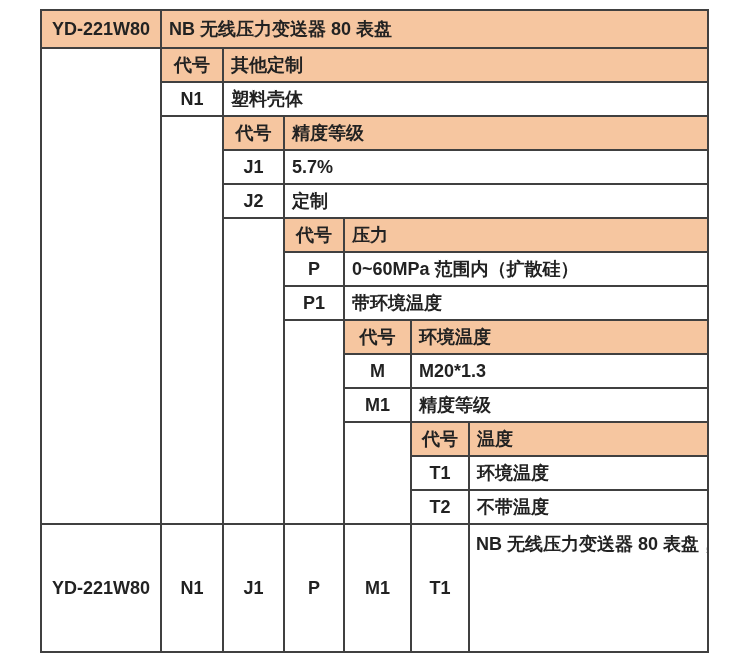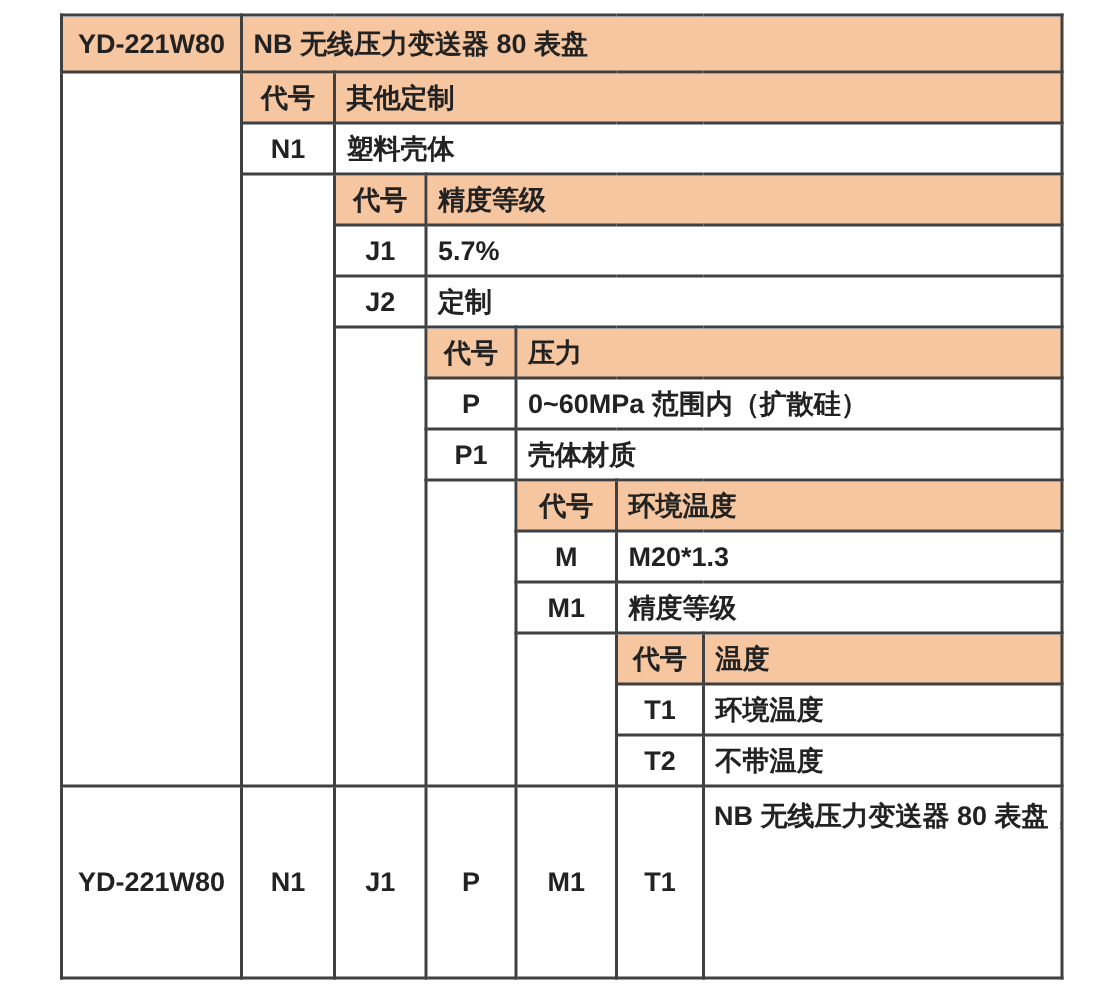--- a/index.html
+++ b/index.html
@@ -98,21 +98,21 @@
       <td class="spacer" rowspan="9"></td>
       <td class="hdr c">代号</td>
       <td class="hdr l" colspan="3">压力</td>
     </tr>
     <tr class="r-std">
       <td class="c">P</td>
       <td class="l" colspan="3">0~60MPa 范围内（扩散硅）</td>
     </tr>
     <tr class="r-std">
       <td class="c">P1</td>
-      <td class="l" colspan="3">壳体材质</td>
+      <td class="l" colspan="3">带环境温度</td>
     </tr>
 
     <tr class="r-std">
       <td class="spacer" rowspan="6"></td>
       <td class="hdr c">代号</td>
       <td class="hdr l" colspan="2">环境温度</td>
     </tr>
     <tr class="r-std">
       <td class="c">M</td>
       <td class="l" colspan="2">M20*1.3</td>

